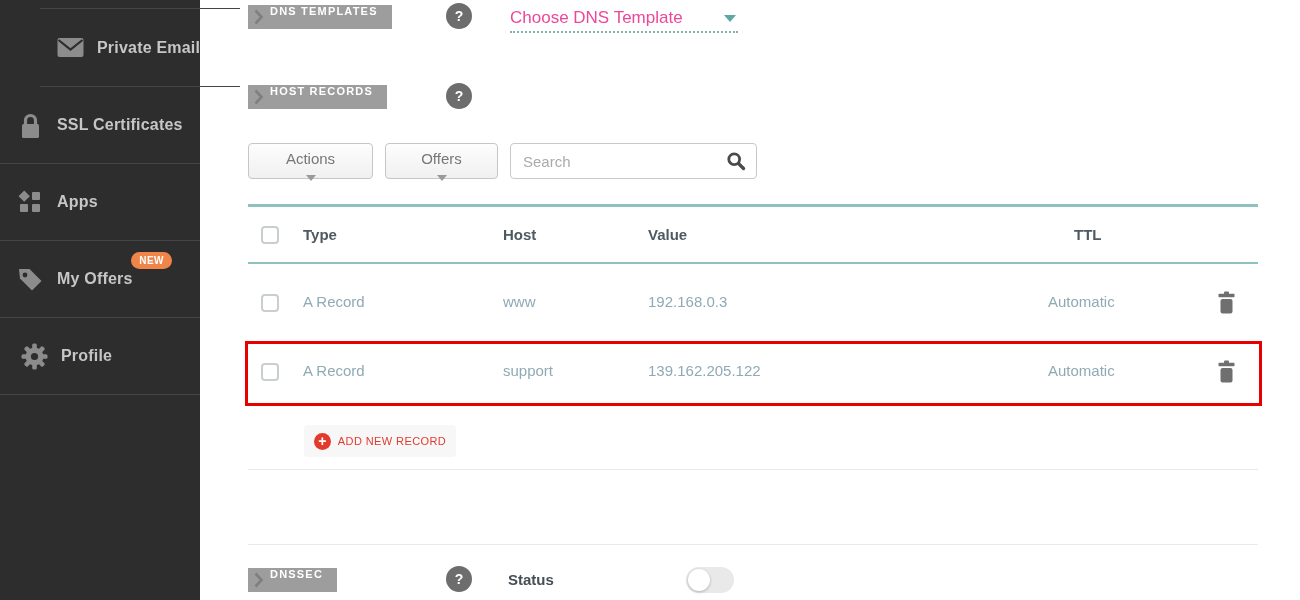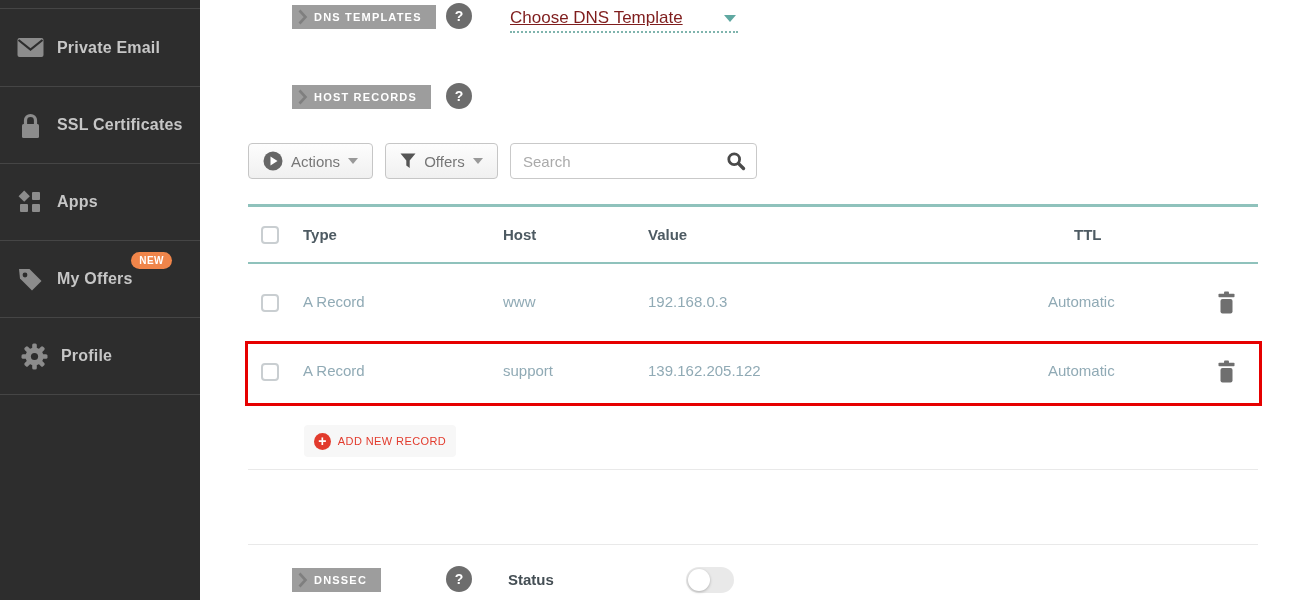--- a/index.html
+++ b/index.html
@@ -25,48 +25,48 @@
   .new-badge {
     position:absolute; right:28px; top:11px;
     background:#f0854a; color:#fff; font-size:10px; font-weight:bold;
     padding:3px 8px; border-radius:9px; letter-spacing:.5px;
   }
 
   
   .section-badge {
     height:24px; background:#9d9d9d; color:#fff;
     font-size:11px; font-weight:bold; letter-spacing:1.2px;
-    display:inline-flex; align-items:center;
-    padding:0 14px 0 22px; position:absolute;margin-left:44px;
+    display:inline-flex; align-items:flex-start;
+    padding:0 14px 0 22px; position:absolute;
   }
   .badge-chevron { position:absolute; left:6px; top:4px; }
 
   .help-circle {
     width:26px; height:26px; border-radius:50%; background:#6d6d6d;
     color:#fff; font-size:14px; font-weight:bold;
     display:flex; align-items:center; justify-content:center; cursor:pointer;
   }
 
   
   .template-link {
     left:510px; top:6px; width:228px; height:27px;
     border-bottom:2px dotted #7fb4ad; cursor:pointer;
   }
-  .template-link .link-text { color:#7f1d1d; font-size:17px; line-height:24px;text-decoration:underline; }
+  .template-link .link-text { color:#ec4899; font-size:17px; line-height:24px; }
   .caret-down {
     width:0; height:0; border-left:6px solid transparent; border-right:6px solid transparent;
     border-top:7px solid #5fa8a1; position:absolute; right:2px; top:9px;
   }
 
   
   .tool-btn {
     top:143px; height:36px; border:1px solid #c6c6c6; border-radius:4px;
     background:linear-gradient(#fdfdfd,#f0f0f0);
     display:flex; align-items:center; justify-content:center; gap:8px;
-    color:#777; font-size:15px; cursor:pointer;
+    color:#777; font-size:15px; cursor:pointer;flex-direction:column;
   }
   .btn-caret {
     width:0; height:0; border-left:5px solid transparent; border-right:5px solid transparent;
     border-top:6px solid #999;
   }
   .search-wrap { left:510px; top:143px; width:247px; height:36px; }
   .search-input {
     width:100%; height:100%; border:1px solid #c9c9c9; border-radius:4px;
     padding:0 40px 0 12px; font-size:15px; color:#a16207; outline:none;
     font-family:"Liberation Sans", sans-serif;
@@ -113,21 +113,21 @@
   .toggle-knob {
     position:absolute; left:2px; top:2px; width:22px; height:22px; border-radius:50%;
     background:#fff; box-shadow:0 1px 3px rgba(0,0,0,.25);
   }
 </style>
 </head>
 <body>
 
 <div class="abs sidebar">
 
-  <div class="side-item first" style="top:8px; height:79px;">
+  <div class="side-item first" style="top:8px; height:79px;margin-left:40px;">
     <span class="side-icon">
       <svg width="27" height="21" viewBox="0 0 27 21">
         <rect x="0.5" y="1" width="26" height="19" rx="2" fill="#8c8c8c"></rect>
         <polyline points="1.5,3 13.5,12.5 25.5,3" stroke="#2d2d2d" stroke-width="2.2" fill="none"></polyline>
       </svg>
     </span>
     <span class="side-label">Private Email</span>
   </div>
 
   <div class="side-item" style="top:87px; height:77px;">

